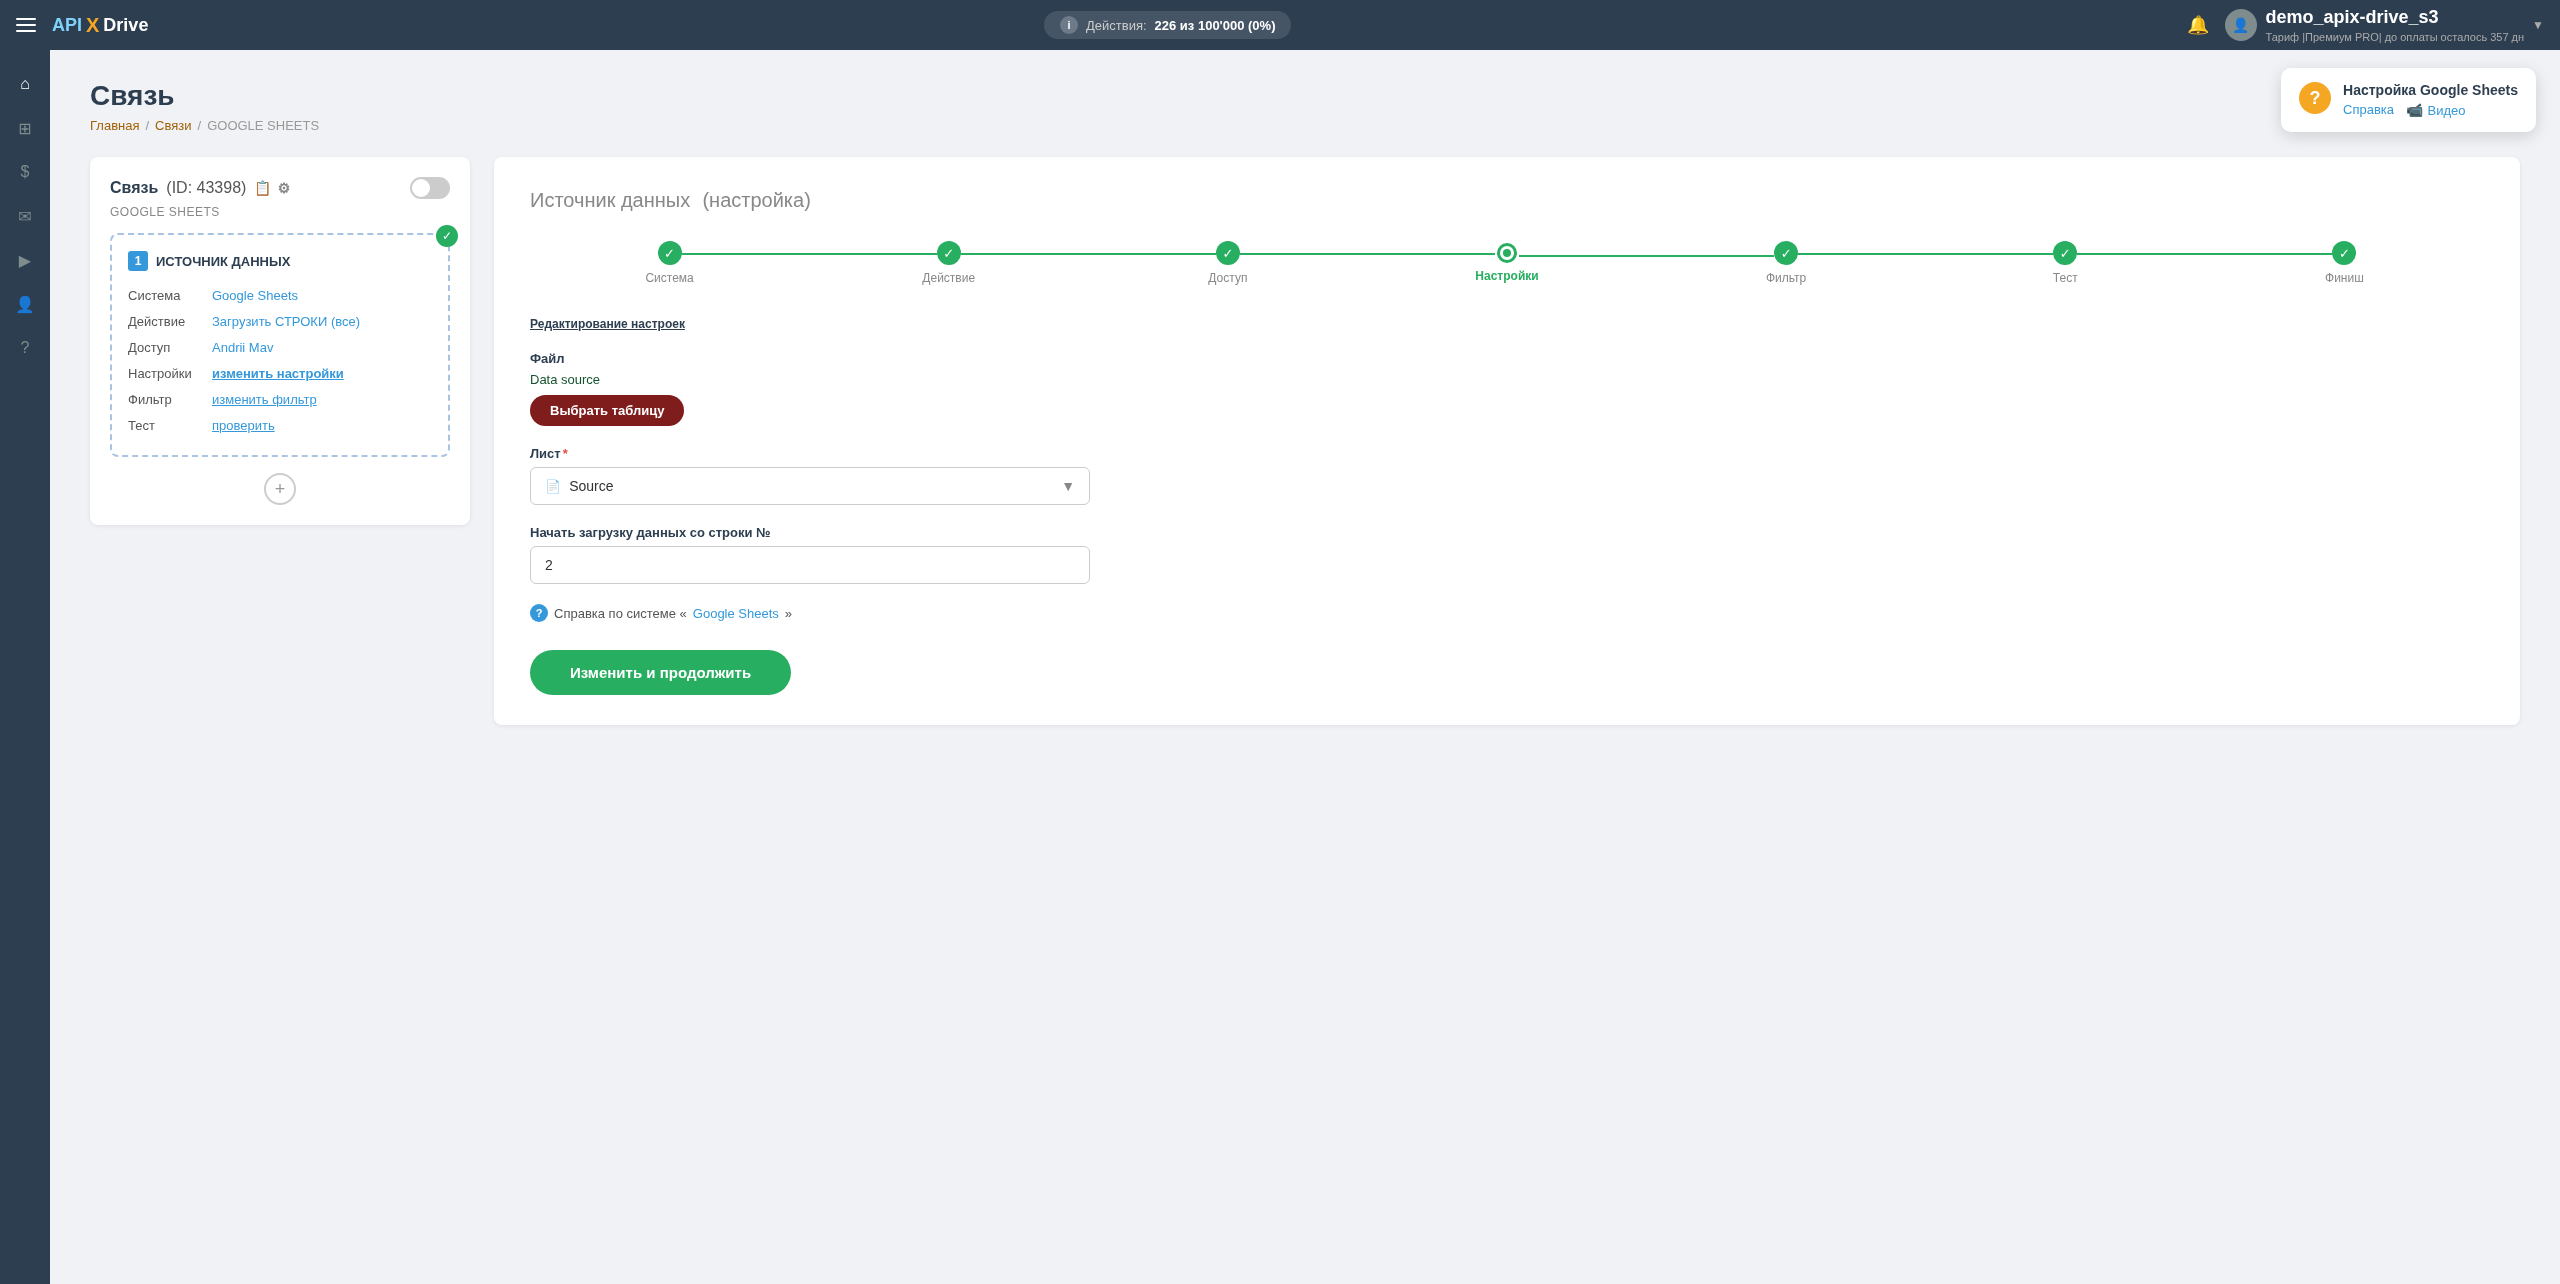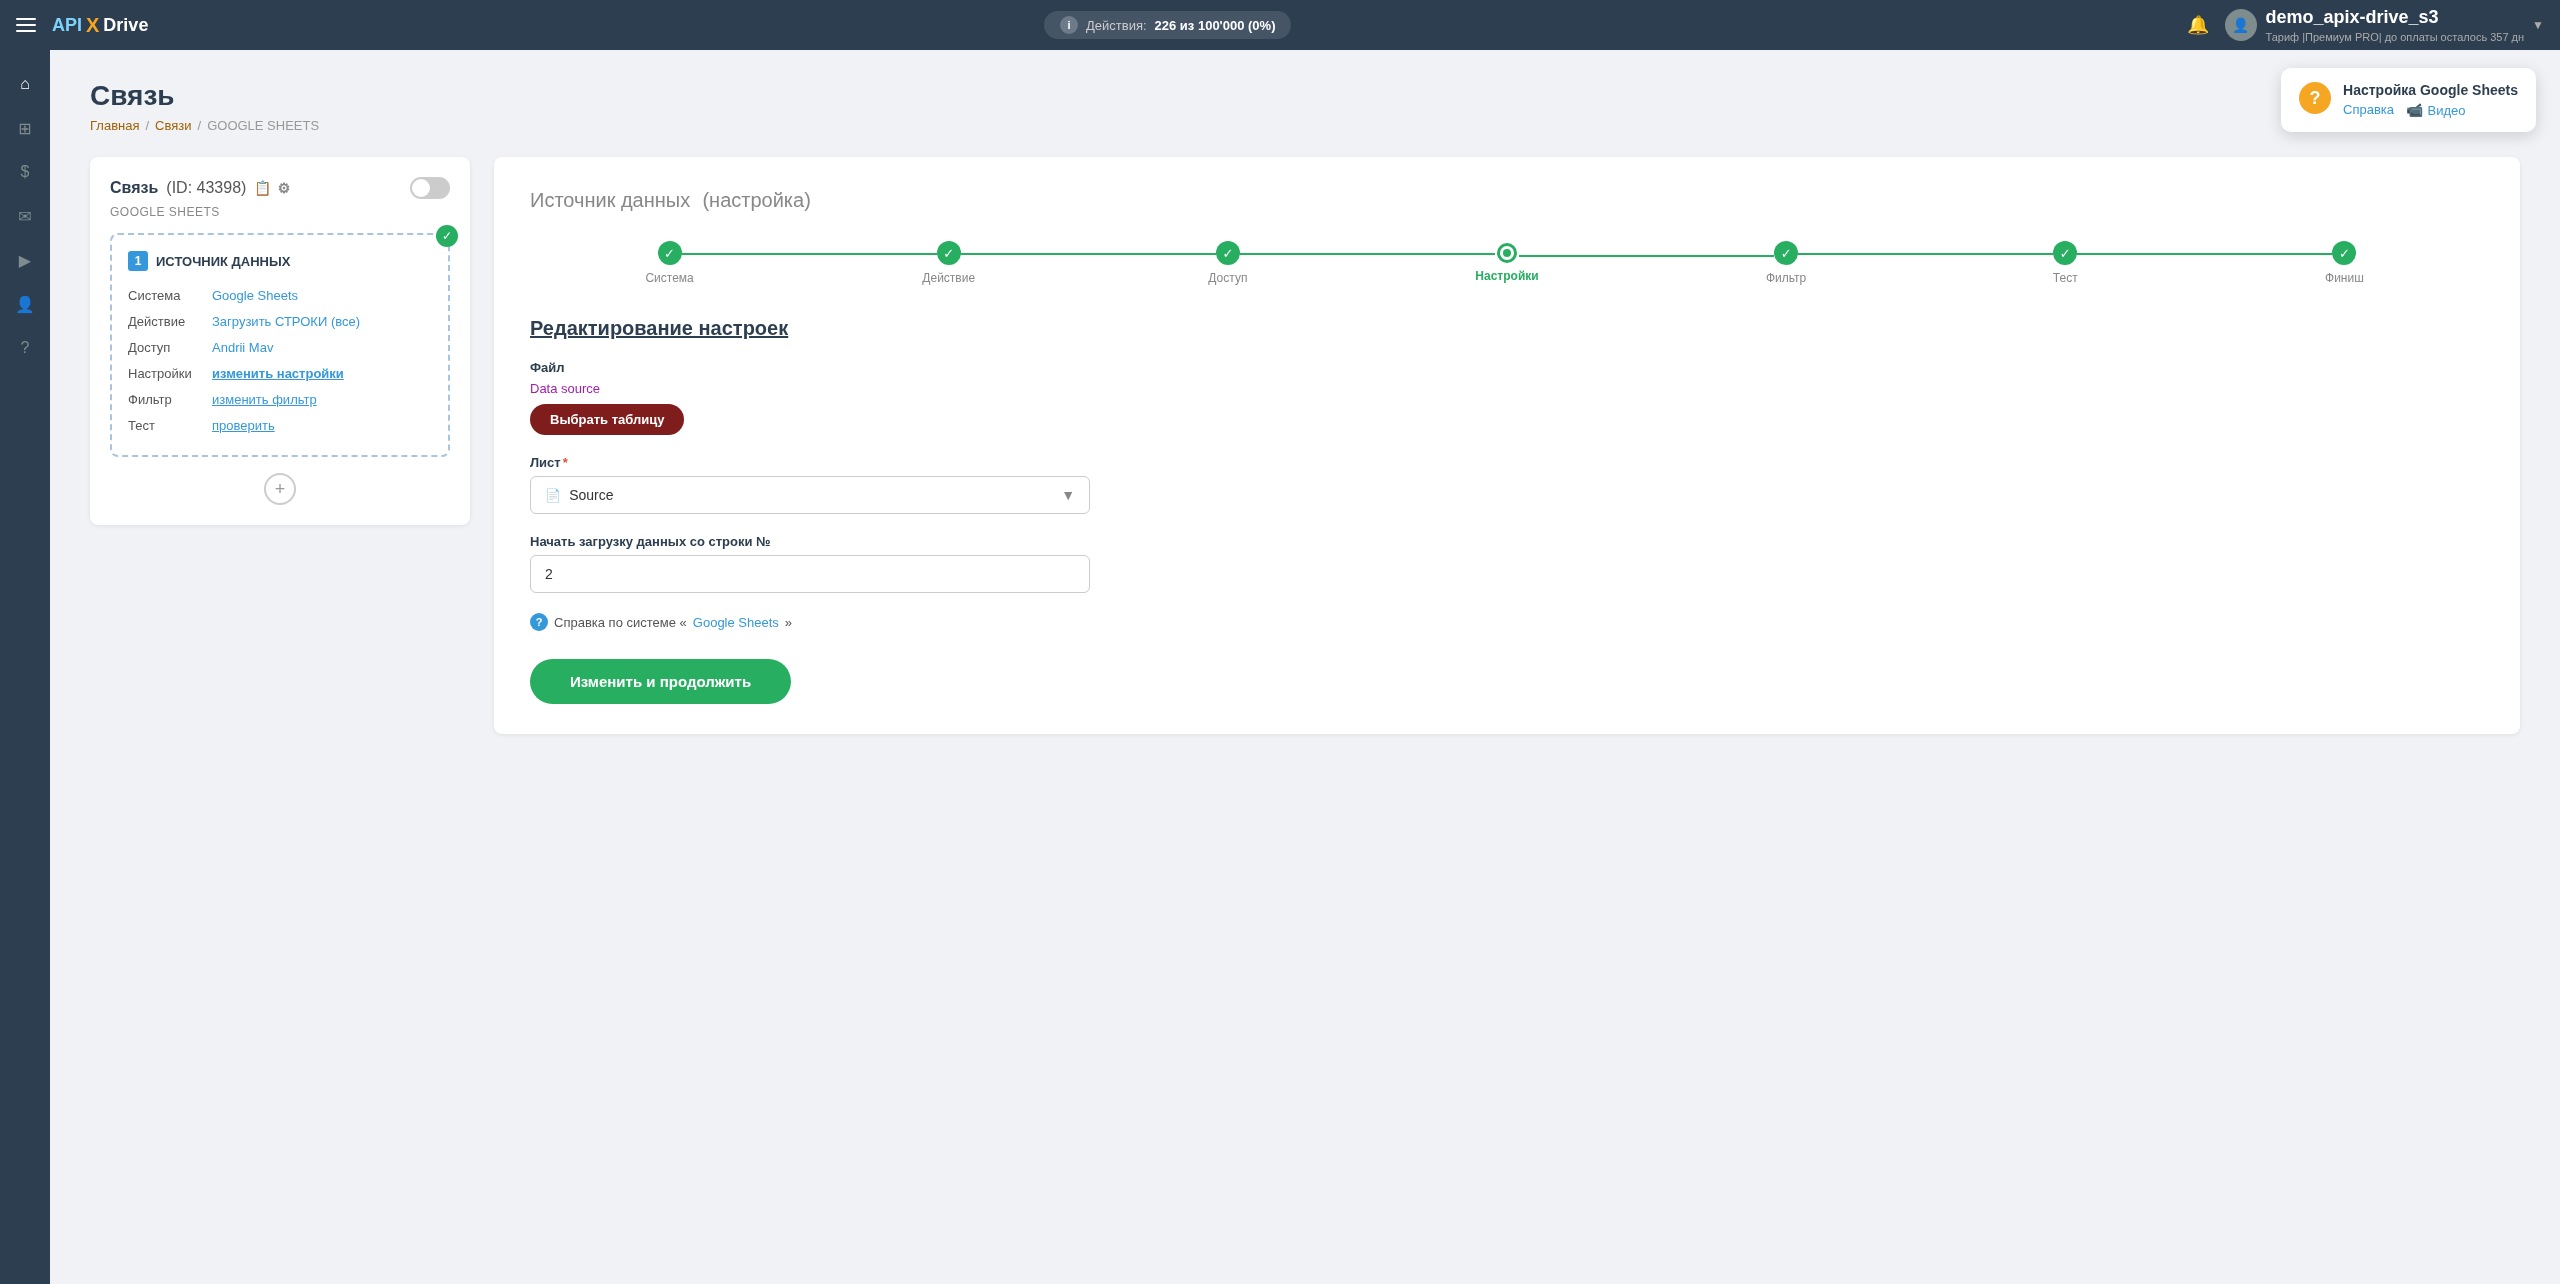--- a/index.html
+++ b/index.html
@@ -270,37 +270,37 @@
       font-size: 13px;
     }
     .step-circle.done { background: #27ae60; color: #fff; }
     .step-label {
       font-size: 12px;
       color: #888;
     }
     .step-label.active { color: #27ae60; font-weight: 600; }
 
     .edit-section-title {
-      font-size: 20px;
+      font-size: 12px;
       font-weight: 600;
       text-decoration: underline;
       color: #2c3e50;
       margin-bottom: 20px;
     }
 
     .field-group { margin-bottom: 20px; }
     .field-label {
       font-size: 13px;
       font-weight: 600;
       color: #2c3e50;
       margin-bottom: 6px;
     }
     .field-value-text {
       font-size: 13px;
-      color: #a21caf;
+      color: #14532d;
       margin-bottom: 8px;
     }
 
     .select-table-btn {
       background: #7f1d1d;
       color: #fff;
       border: none;
       border-radius: 20px;
       padding: 8px 20px;
       font-size: 13px;

